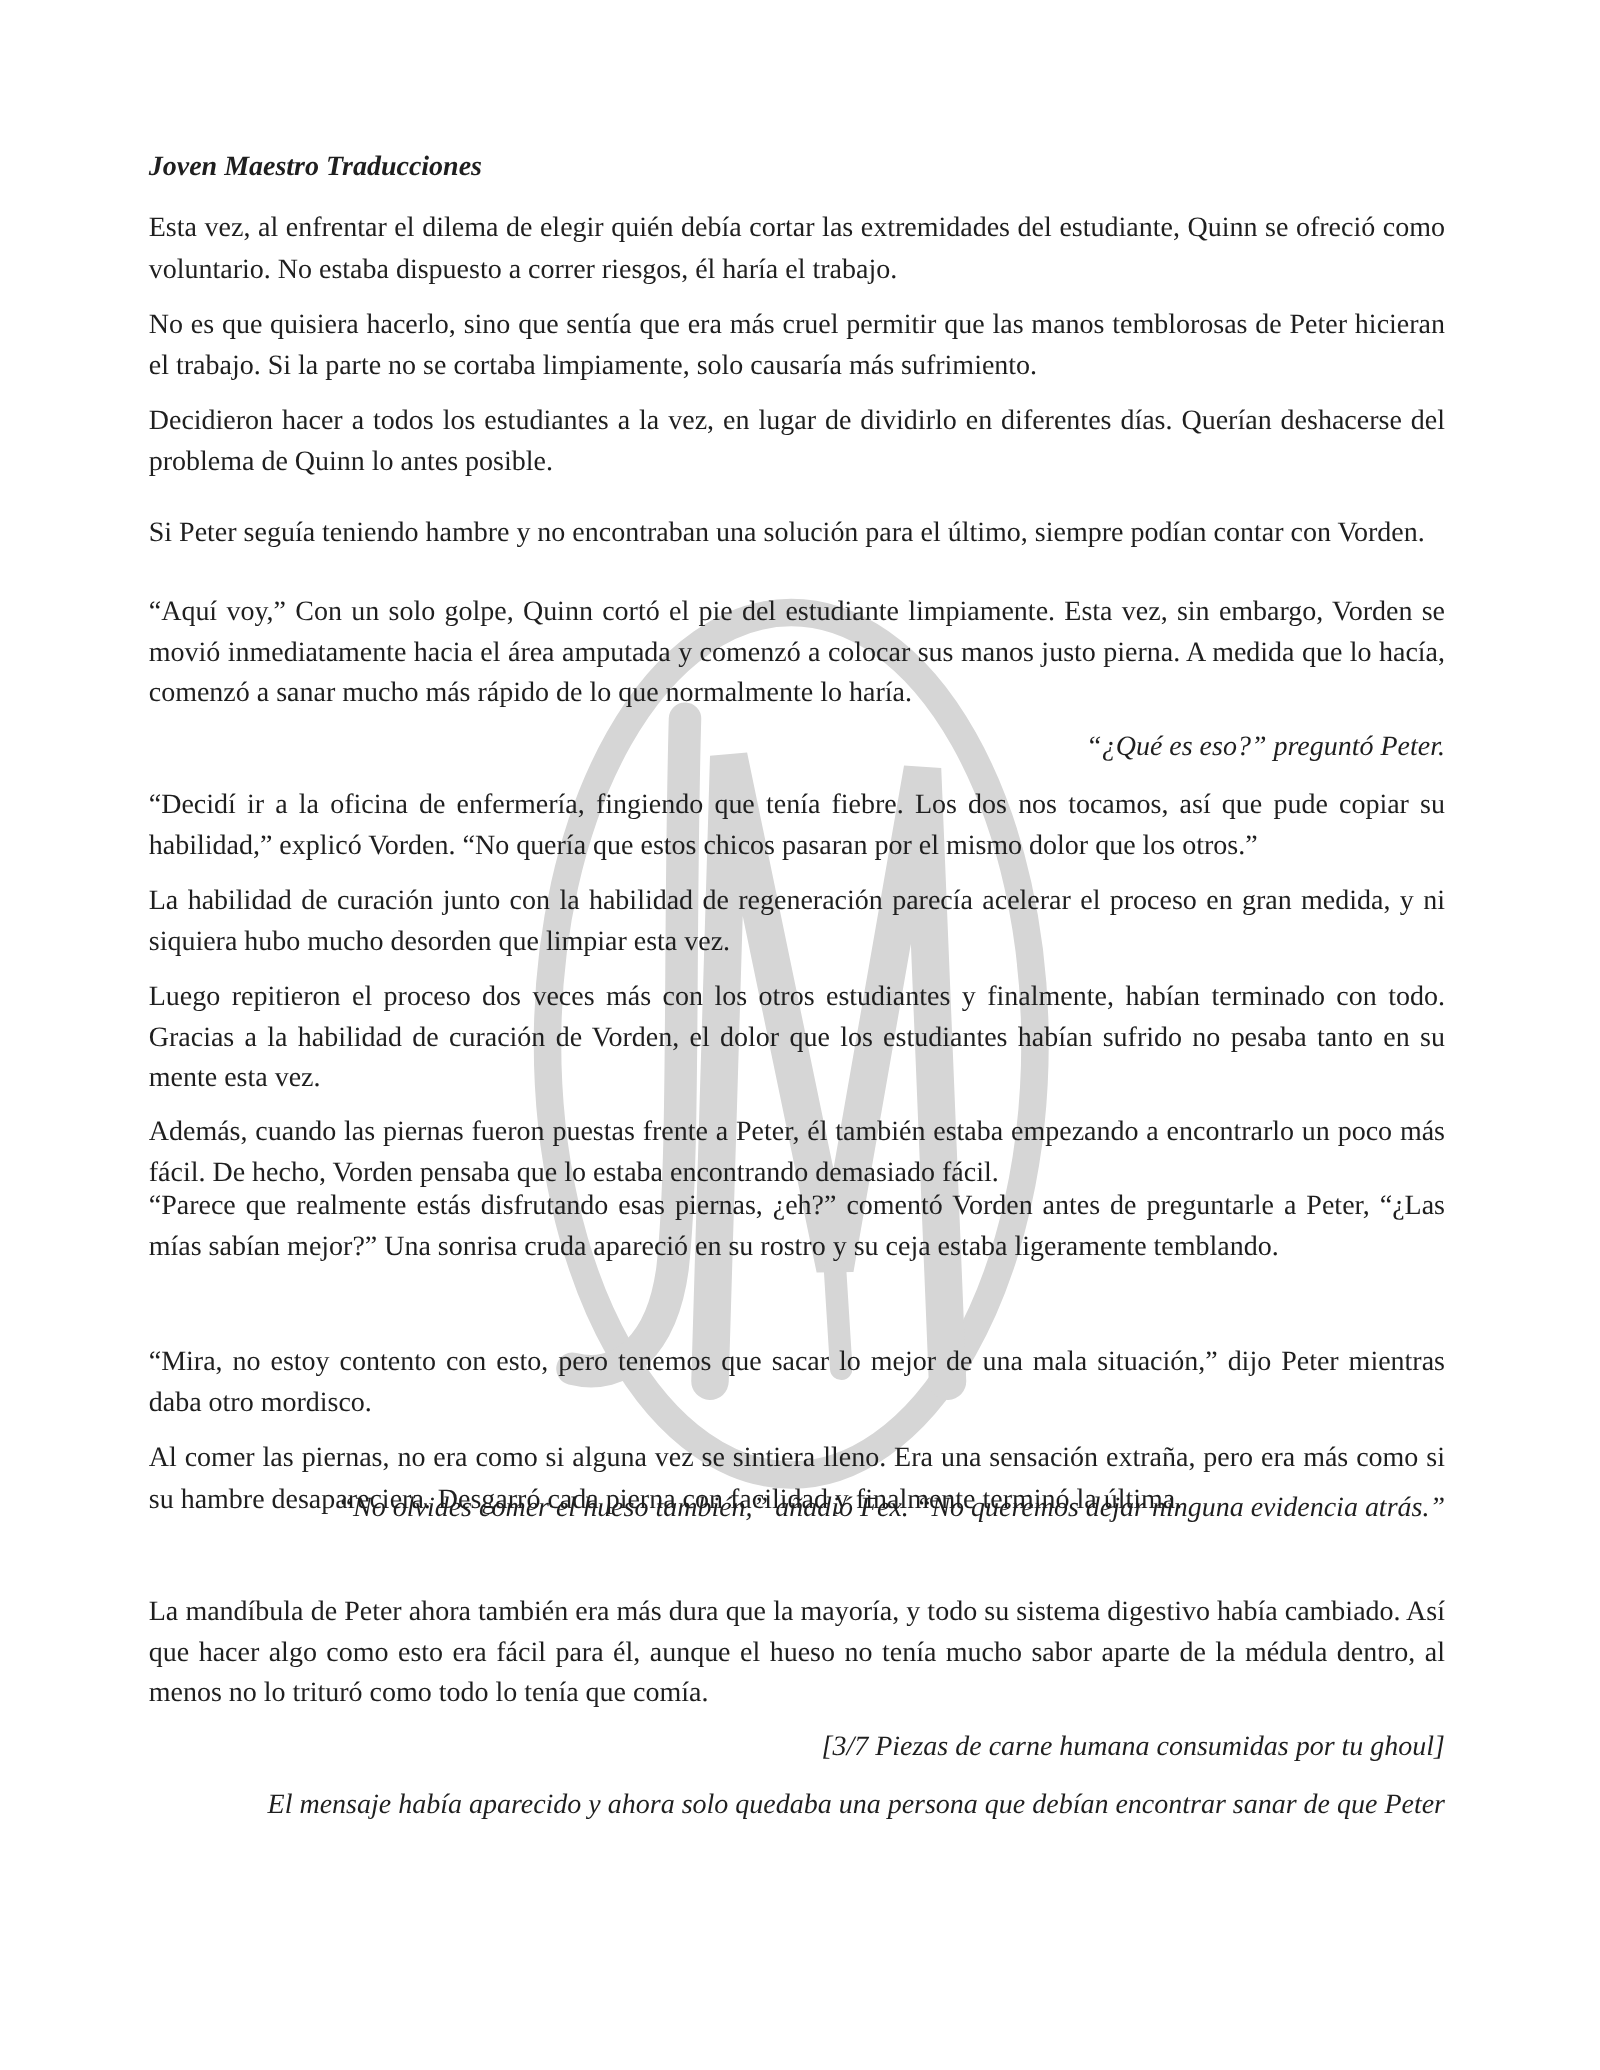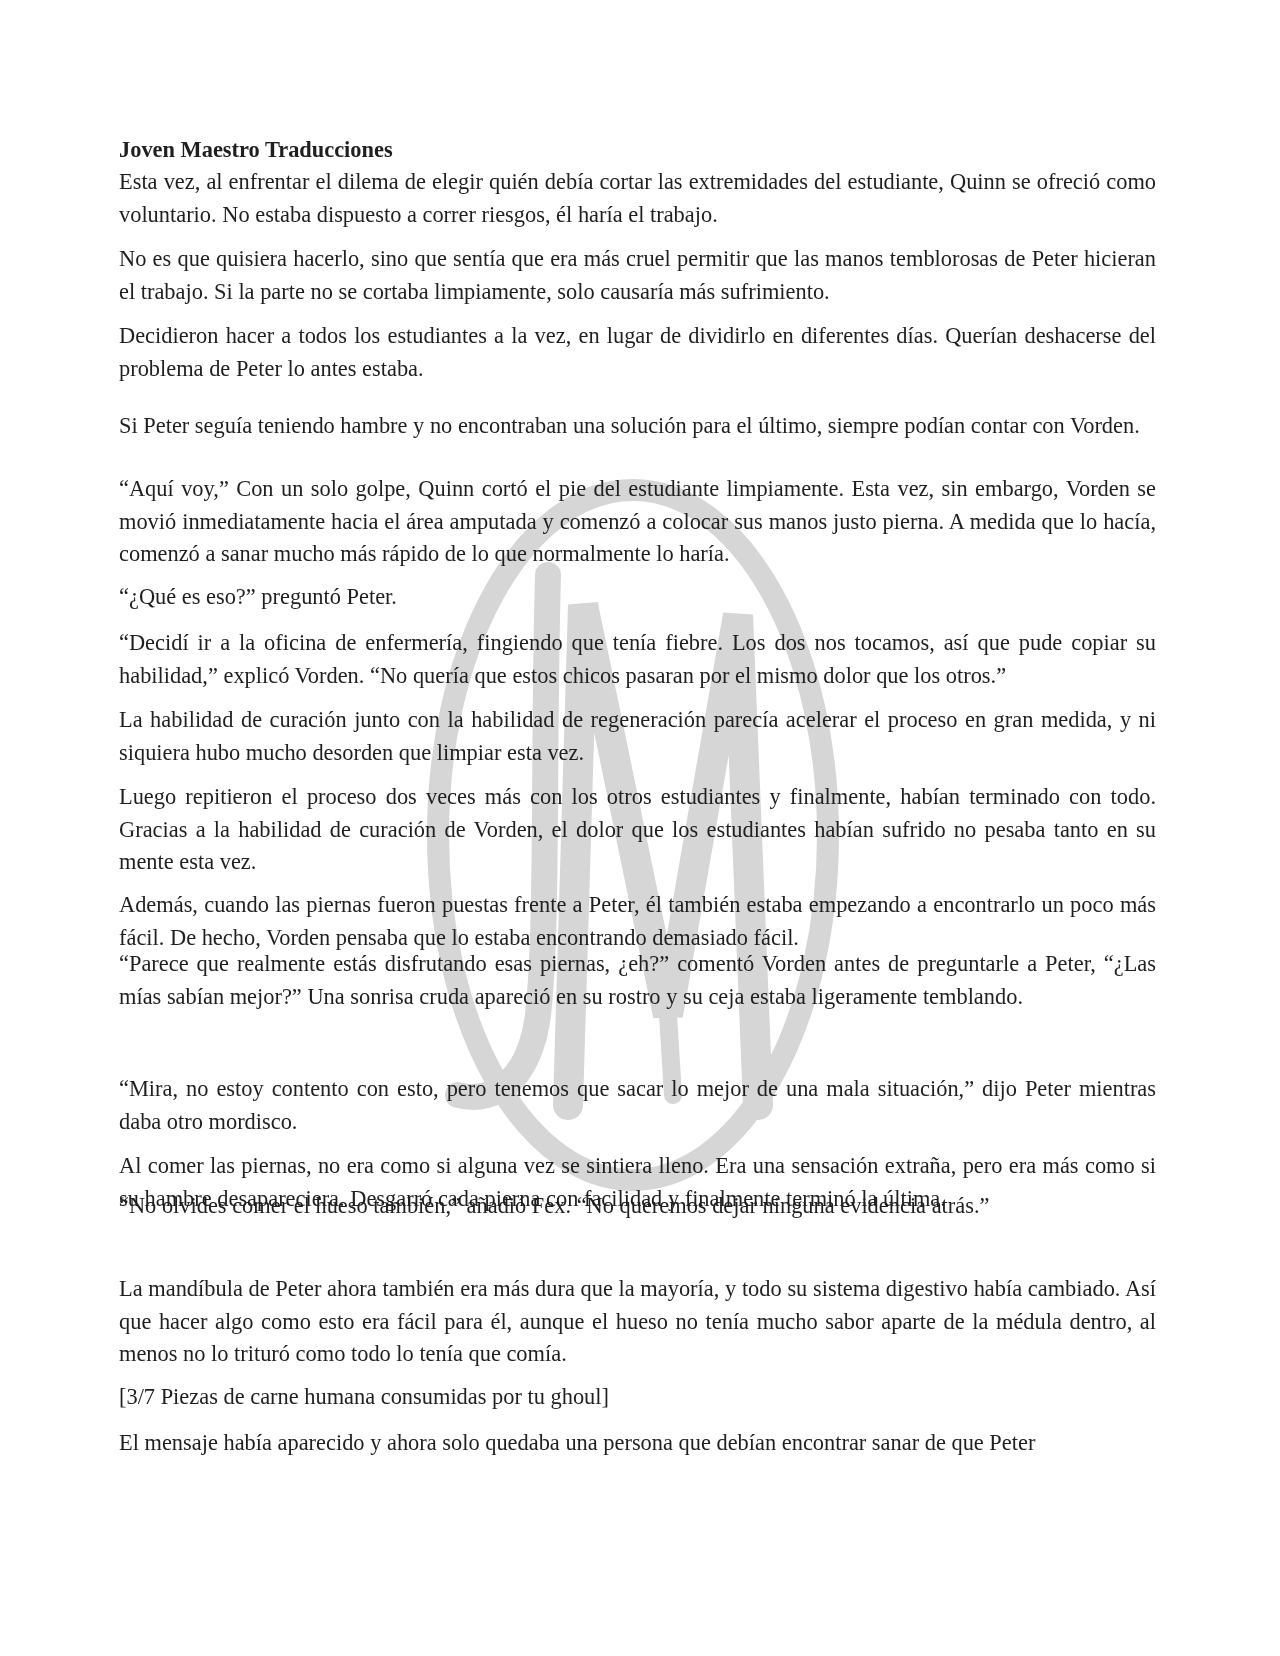--- a/index.html
+++ b/index.html
@@ -4,23 +4,23 @@
 <style>
   html, body { margin: 0; padding: 0; background: #ffffff; }
   body { width: 1280px; height: 1656px; position: relative; overflow: hidden; }
   .page { position: absolute; left: 0; top: 0; width: 1280px; height: 1656px; background: #ffffff; }
   .watermark { position: absolute; left: 418px; top: 455px; width: 430px; height: 760px; pointer-events: none; }
   .content {
     position: absolute; left: 119px; top: 0; width: 1037px;
     font-family: "Liberation Serif", "DejaVu Serif", serif;
     font-size: 22.4px; line-height: 32.5px; color: #1f1f1f;
   }
-  .title { position: absolute; left: 0; top: 134px; font-weight: bold; white-space: nowrap; }
+  .title { position: absolute; left: 0; top: 117px; font-weight: bold; font-style: italic; white-space: nowrap; }
   .para { position: absolute; left: 0; width: 1037px; margin: 0; text-align: justify; }
-  .para.nojust { text-align: left; white-space: nowrap; }
+  .para.nojust { text-align: right; white-space: nowrap; font-style: italic; }
 </style>
 </head>
 <body>
 
 <div class="page">
 
   <svg class="watermark" viewBox="0 0 430 760" xmlns="http://www.w3.org/2000/svg">
     <g fill="none" stroke="#d6d6d6" stroke-linecap="round">
 
       <ellipse cx="215" cy="380" rx="195" ry="345" stroke-width="22"></ellipse>
@@ -30,21 +30,21 @@
       <path d="M150 650 L 165 150 L 250 560 L 320 160 L 340 650" stroke-width="30"></path>
       <path d="M250 560 L 255 640" stroke-width="18"></path>
     </g>
   </svg>
 
   <div class="content">
     <div class="title">Joven Maestro Traducciones</div>
 
     <p class="para" style="top:166px">Esta vez, al enfrentar el dilema de elegir quién debía cortar las extremidades del estudiante, Quinn se ofreció como voluntario. No estaba dispuesto a correr riesgos, él haría el trabajo.</p>
     <p class="para" style="top:243px">No es que quisiera hacerlo, sino que sentía que era más cruel permitir que las manos temblorosas de Peter hicieran el trabajo. Si la parte no se cortaba limpiamente, solo causaría más sufrimiento.</p>
-    <p class="para" style="top:320px">Decidieron hacer a todos los estudiantes a la vez, en lugar de dividirlo en diferentes días. Querían deshacerse del problema de Peter lo antes estaba.</p>
+    <p class="para" style="top:320px">Decidieron hacer a todos los estudiantes a la vez, en lugar de dividirlo en diferentes días. Querían deshacerse del problema de Quinn lo antes posible.</p>
     <p class="para" style="top:410px">Si Peter seguía teniendo hambre y no encontraban una solución para el último, siempre podían contar con Vorden.</p>
     <p class="para" style="top:473px">“Aquí voy,” Con un solo golpe, Quinn cortó el pie del estudiante limpiamente. Esta vez, sin embargo, Vorden se movió inmediatamente hacia el área amputada y comenzó a colocar sus manos justo pierna. A medida que lo hacía, comenzó a sanar mucho más rápido de lo que normalmente lo haría.</p>
     <p class="para nojust" style="top:581px">“¿Qué es eso?” preguntó Peter.</p>
     <p class="para" style="top:627px">“Decidí ir a la oficina de enfermería, fingiendo que tenía fiebre. Los dos nos tocamos, así que pude copiar su habilidad,” explicó Vorden. “No quería que estos chicos pasaran por el mismo dolor que los otros.”</p>
     <p class="para" style="top:704px">La habilidad de curación junto con la habilidad de regeneración parecía acelerar el proceso en gran medida, y ni siquiera hubo mucho desorden que limpiar esta vez.</p>
     <p class="para" style="top:781px">Luego repitieron el proceso dos veces más con los otros estudiantes y finalmente, habían terminado con todo. Gracias a la habilidad de curación de Vorden, el dolor que los estudiantes habían sufrido no pesaba tanto en su mente esta vez.</p>
     <p class="para" style="top:889px">Además, cuando las piernas fueron puestas frente a Peter, él también estaba empezando a encontrarlo un poco más fácil. De hecho, Vorden pensaba que lo estaba encontrando demasiado fácil.</p>
     <p class="para" style="top:948px">“Parece que realmente estás disfrutando esas piernas, ¿eh?” comentó Vorden antes de preguntarle a Peter, “¿Las mías sabían mejor?” Una sonrisa cruda apareció en su rostro y su ceja estaba ligeramente temblando.</p>
     <p class="para" style="top:1073px">“Mira, no estoy contento con esto, pero tenemos que sacar lo mejor de una mala situación,” dijo Peter mientras daba otro mordisco.</p>
     <p class="para" style="top:1150px">Al comer las piernas, no era como si alguna vez se sintiera lleno. Era una sensación extraña, pero era más como si su hambre desapareciera. Desgarró cada pierna con facilidad y finalmente terminó la última.</p>

